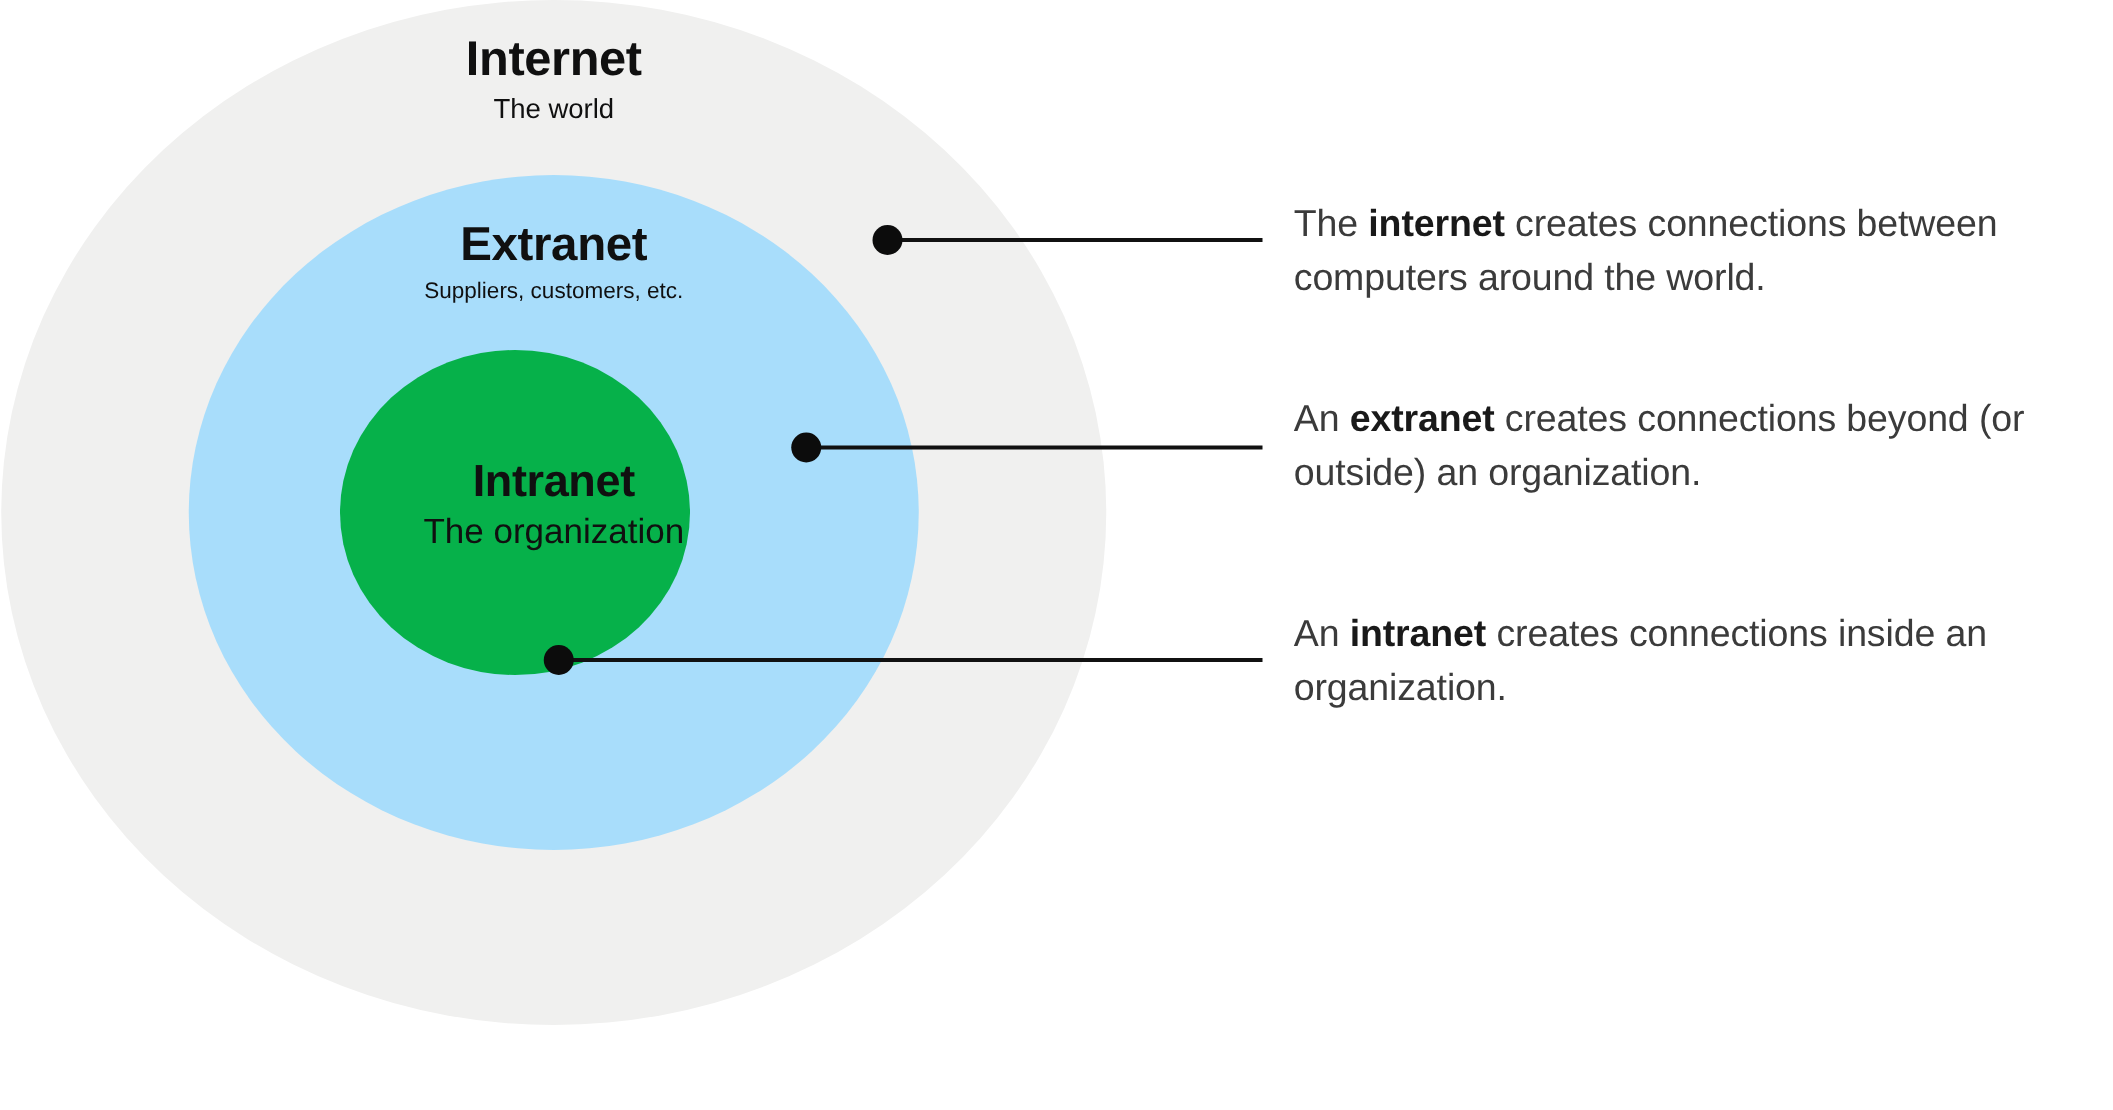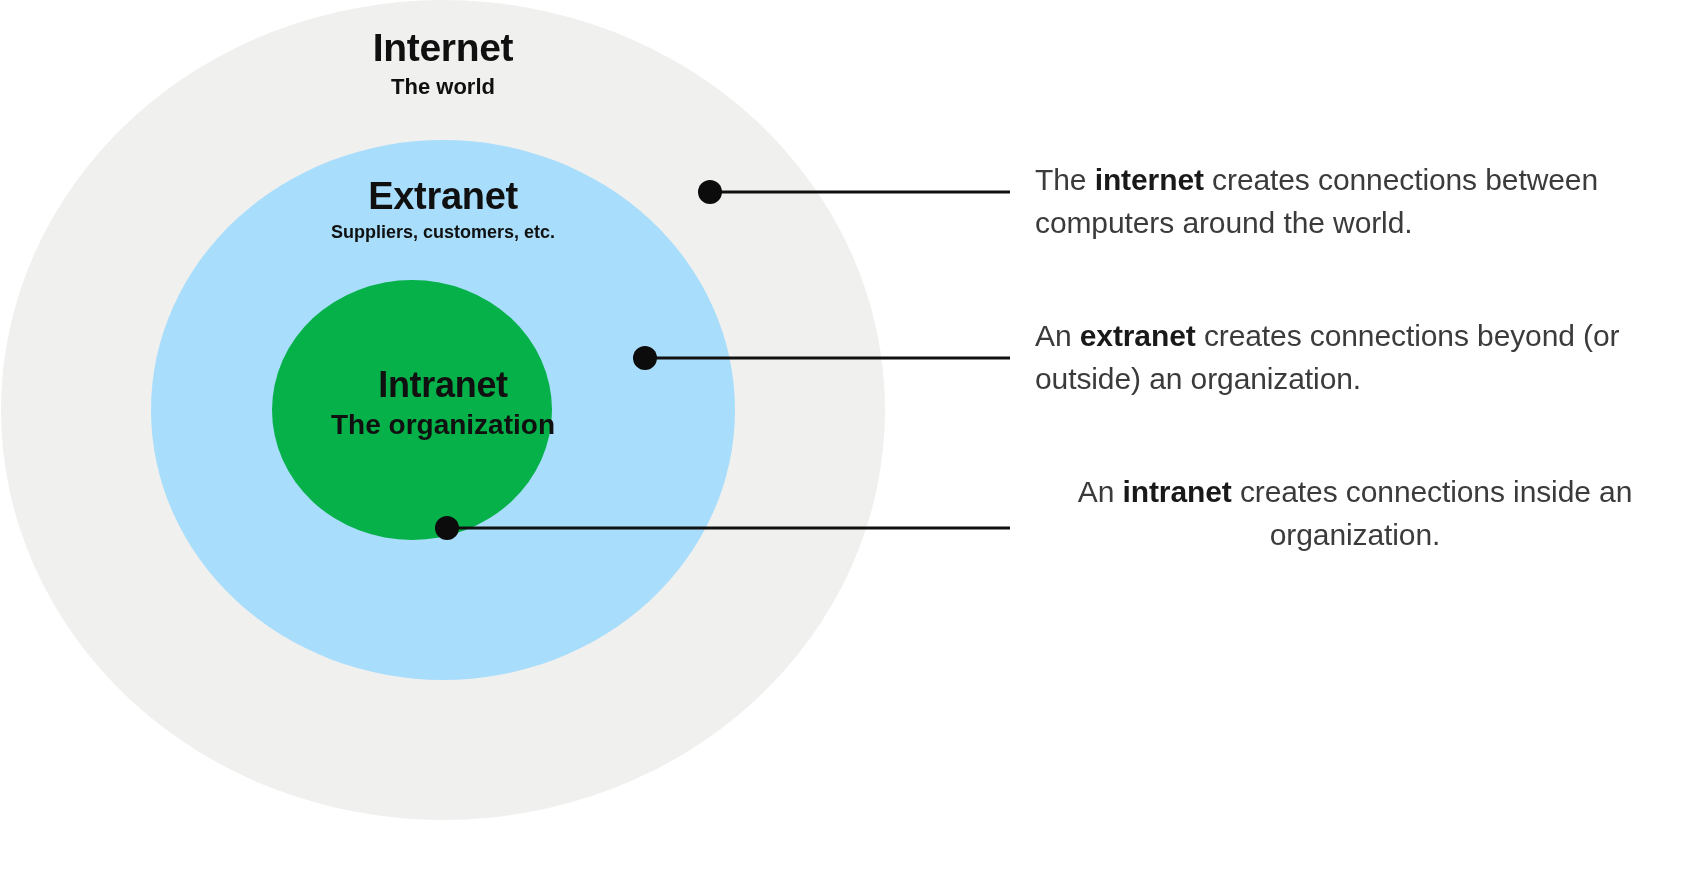--- a/index.html
+++ b/index.html
@@ -32,21 +32,21 @@
     line-height:1.05;
     pointer-events:none;
   }
   .ring-label .title {
     display:block;
     font-weight:700;
     letter-spacing:-0.3px;
   }
   .ring-label .sub {
     display:block;
-    font-weight:700;
+    font-weight:400;
     margin-top:3px;
     text-align:center;
   }
 
   #label-internet { left:163px; top:28px; width:560px; }
   #label-internet .title { font-size:39px; }
   #label-internet .sub   { font-size:22px; margin-top:6px; }
 
   #label-extranet { left:163px; top:177px; width:560px; }
   #label-extranet .title { font-size:38px; }
@@ -63,21 +63,21 @@
     width:640px;
     color:#3b3b3b;
     font-size:30px;
     line-height:1.44;
     font-weight:400;
     letter-spacing:-0.1px;
   }
   .annotation b { font-weight:700; color:#191919; }
   #annotation-0 { top:158px; }
   #annotation-1 { top:314px; }
-  #annotation-2 { top:470px;text-align:center; }
+  #annotation-2 { top:486px; }
 </style>
 </head>
 <body>
 
 <div id="stage">
 
   <svg id="diagram-svg" viewBox="0 0 1690 888" xmlns="http://www.w3.org/2000/svg">
 
     <ellipse cx="443" cy="410" rx="442" ry="410" fill="#f0f0ef"></ellipse>
 

